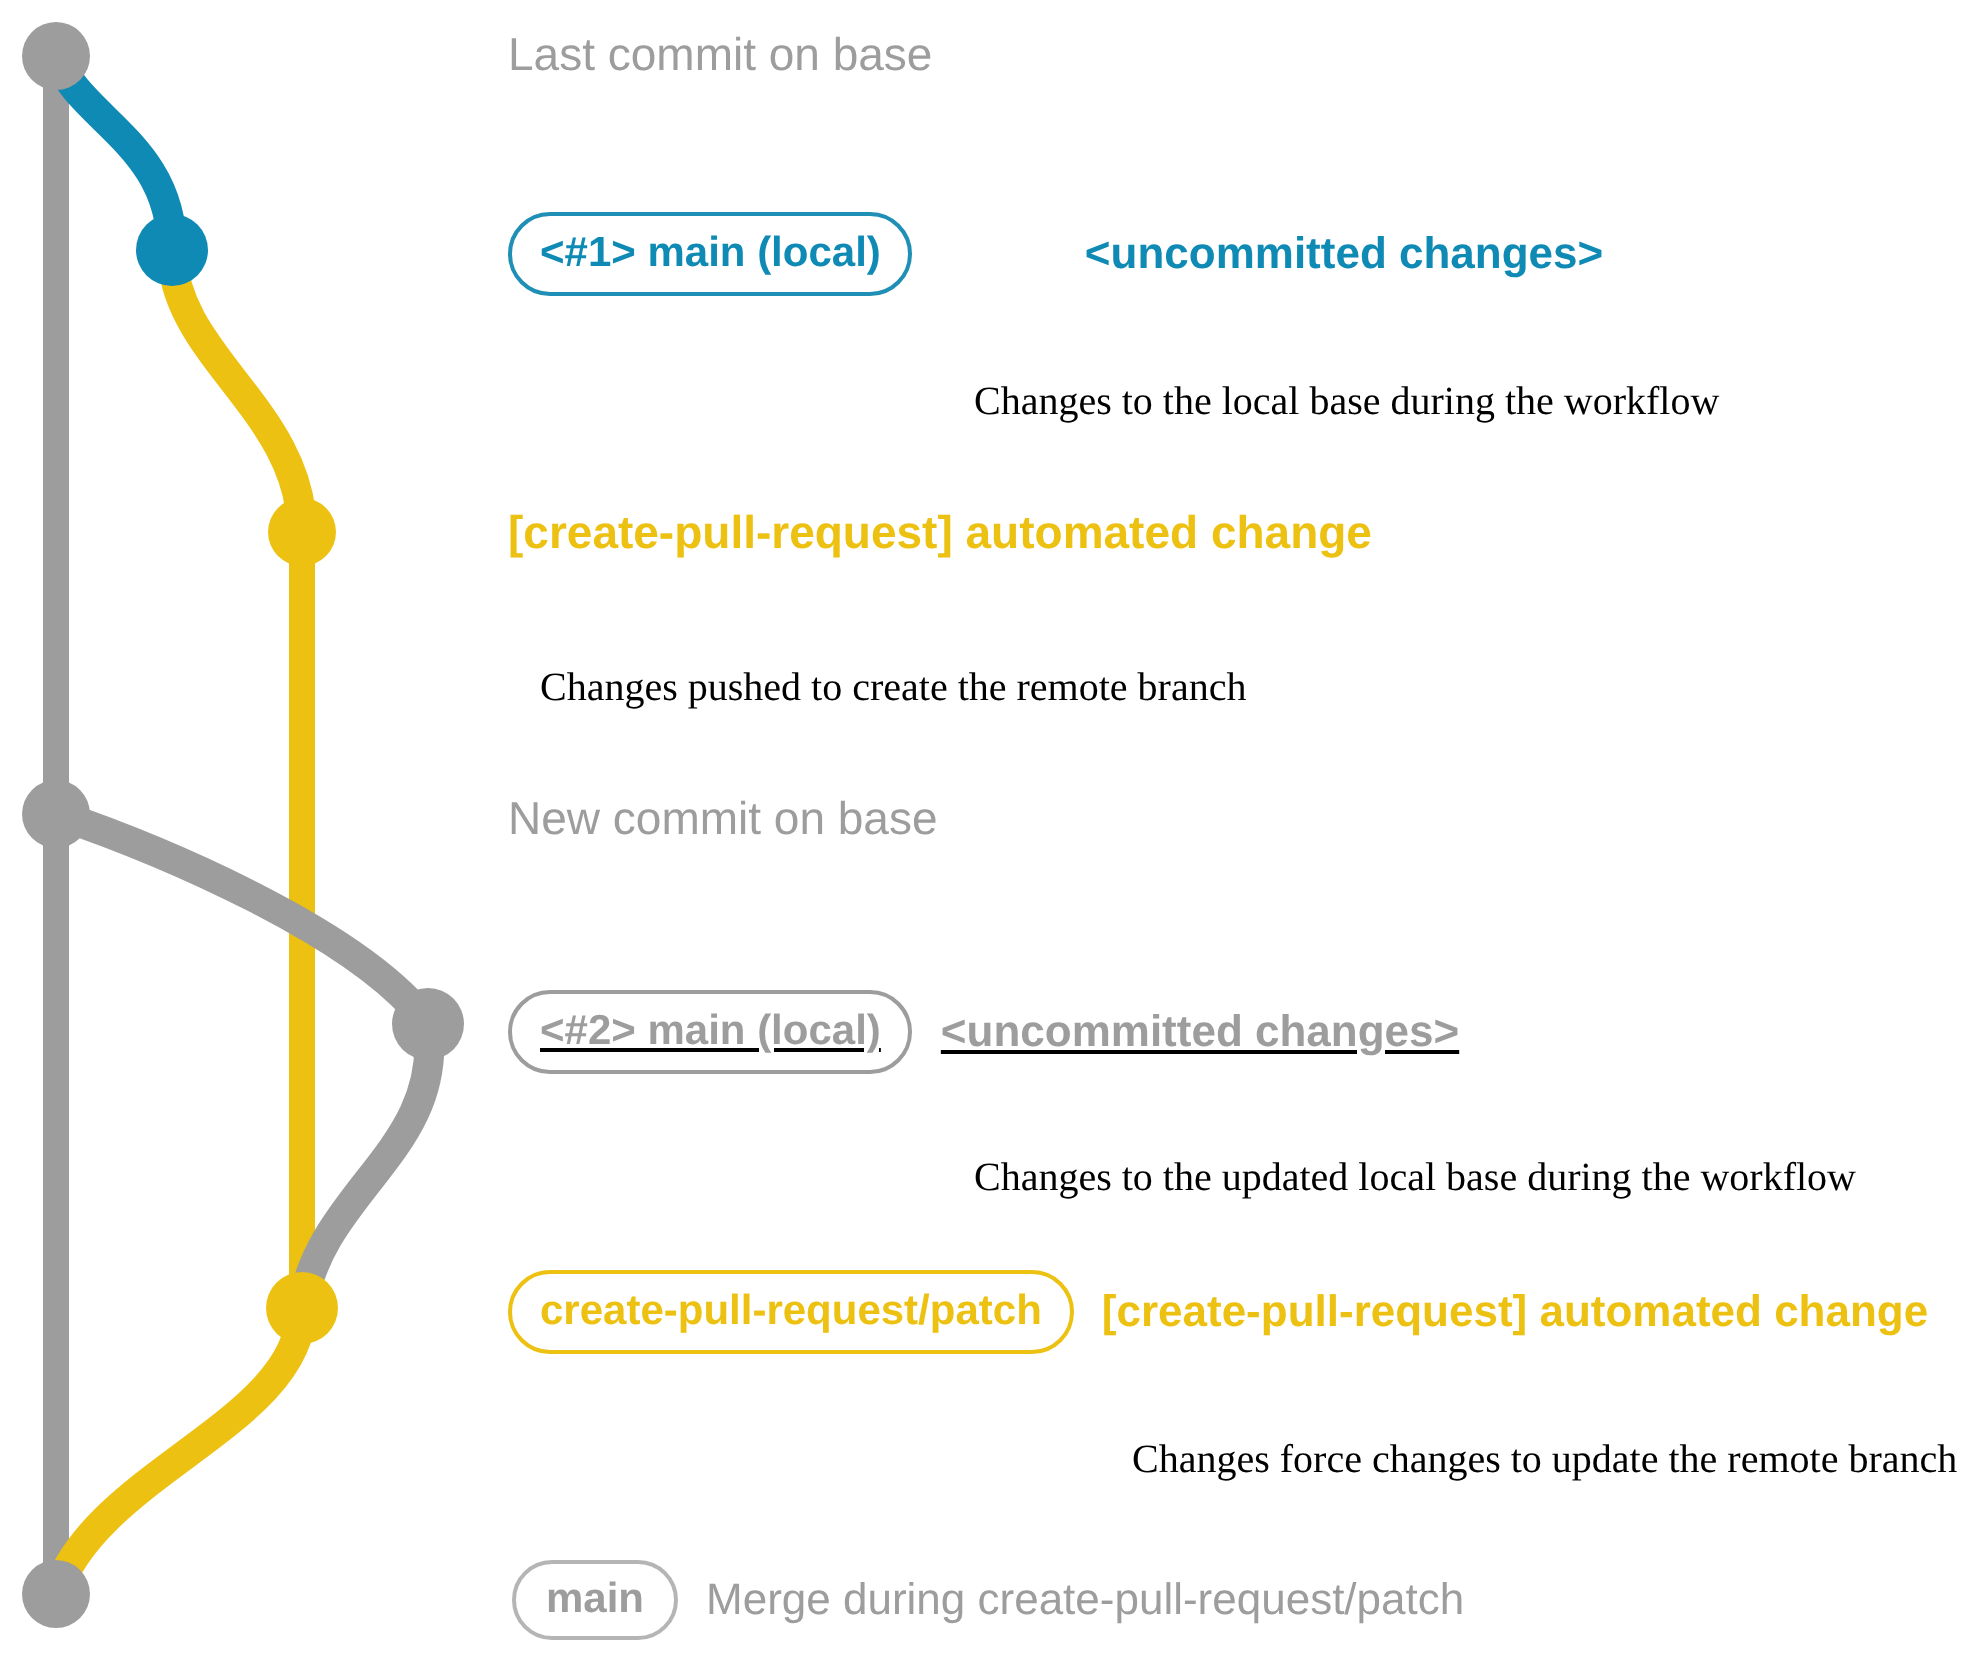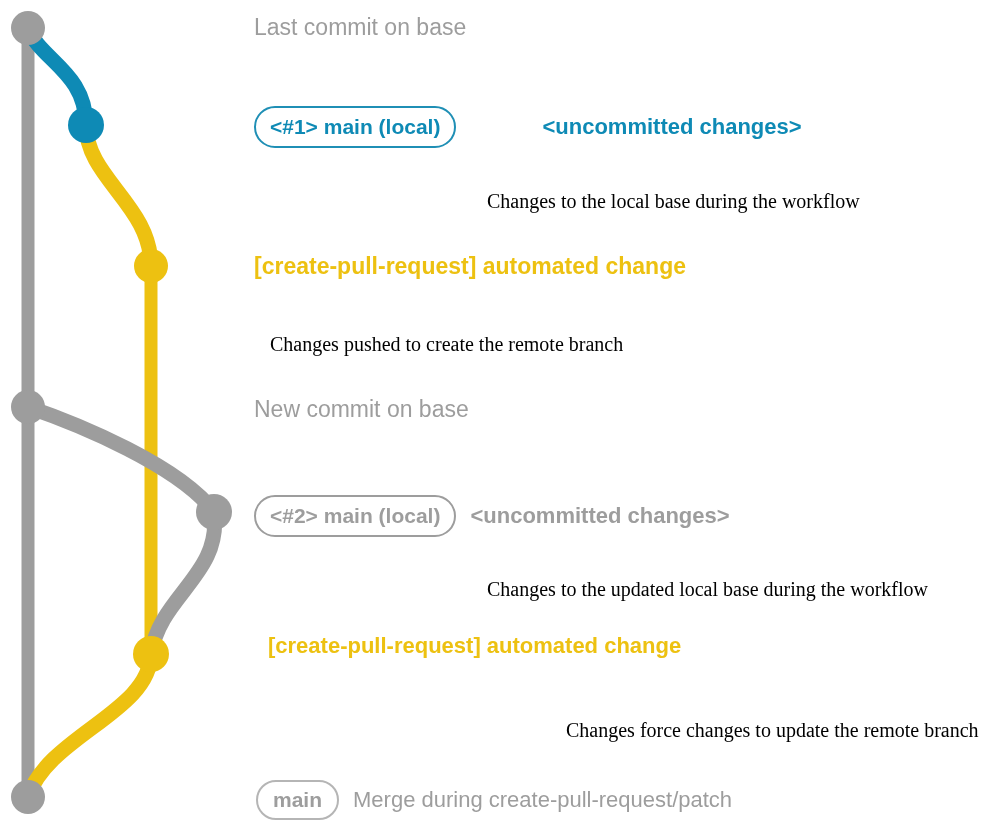--- a/index.html
+++ b/index.html
@@ -125,28 +125,29 @@
   <span class="gap" style="width:14px;"></span>
   <span class="subject blue">&lt;uncommitted changes&gt;</span>
 </div>
 <div class="note" style="left:487px; top:147px;">Changes to the local base during the workflow</div>
 
 <div class="headline yellow" style="left:254px; top:255px;">[create-pull-request] automated change</div>
 <div class="note" style="left:270px; top:290px;">Changes pushed to create the remote branch</div>
 
 <div class="headline" style="left:254px; top:398px;">New commit on base</div>
 
-<div class="row" style="left:254px; top:495px;">
+<div class="row" style="left:254px; top:495px;text-decoration:underline;">
   <span class="pill gray">&lt;#2&gt; main (local)</span>
   <span class="gap" style="width:14px;"></span>
   <span class="subject gray">&lt;uncommitted changes&gt;</span>
 </div>
 <div class="note" style="left:487px; top:535px;">Changes to the updated local base during the workflow</div>
 
 <div class="row" style="left:254px; top:635px;">
+  <span class="pill yellow">create-pull-request/patch</span>
   <span class="gap" style="width:14px;"></span>
   <span class="subject yellow">[create-pull-request] automated change</span>
 </div>
 <div class="note" style="left:566px; top:676px;">Changes force changes to update the remote branch</div>
 
 <div class="row" style="left:256px; top:780px;">
   <span class="pill gray-small">main</span>
   <span class="gap" style="width:14px;"></span>
   <span class="subject plain">Merge during create-pull-request/patch</span>
 </div>

